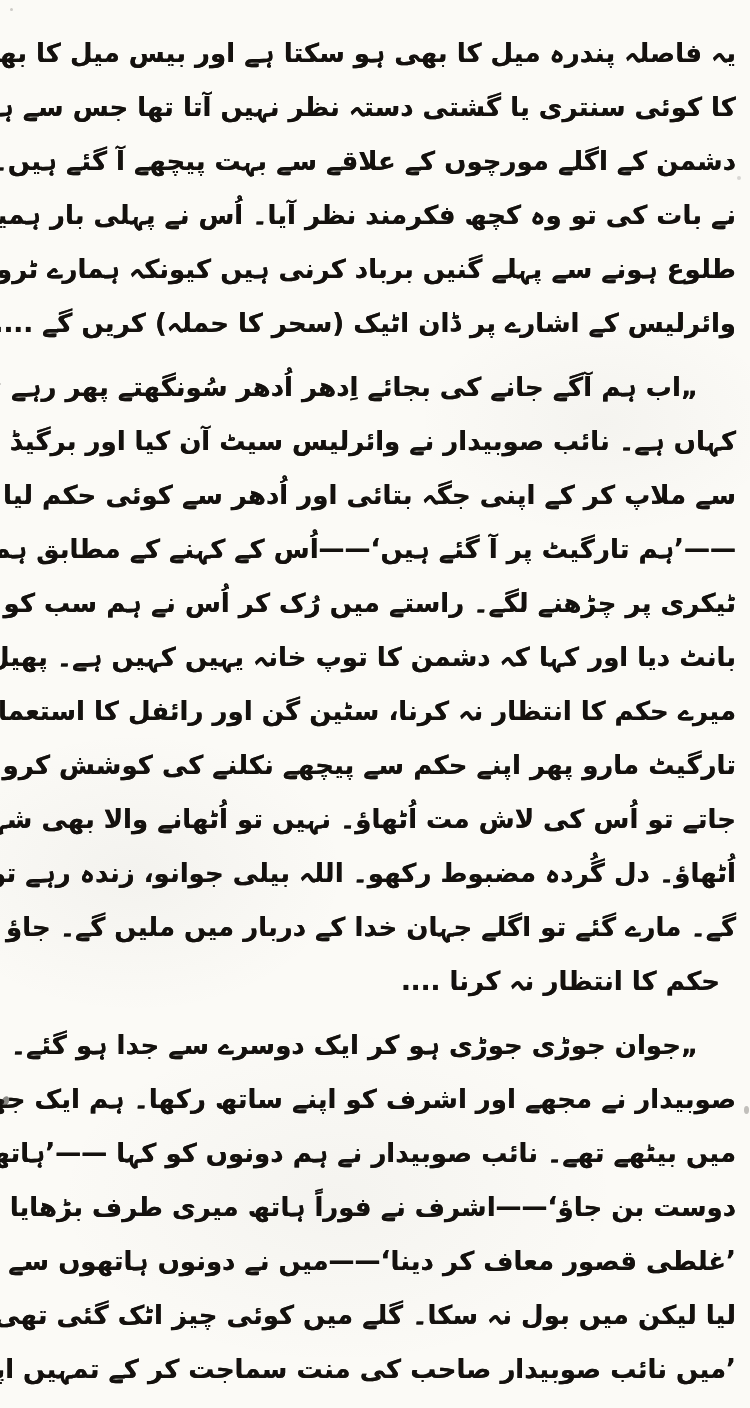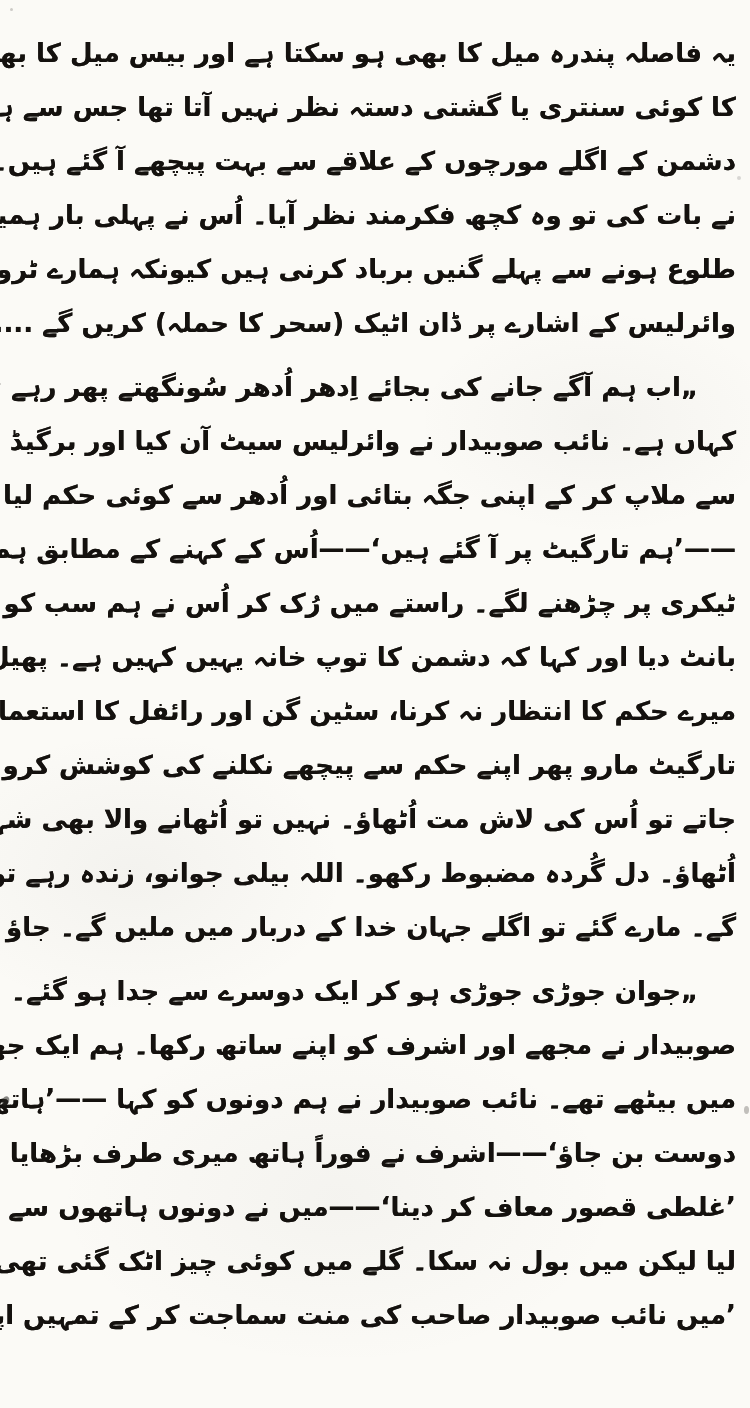--- a/index.html
+++ b/index.html
@@ -87,20 +87,21 @@
       <div class="line">کہاں ہے۔ نائب صوبیدار نے وائرلیس سیٹ آن کیا اور برگیڈ ہیڈ کوارٹر</div>
       <div class="line">سے ملاپ کر کے اپنی جگہ بتائی اور اُدھر سے کوئی حکم لیا۔ وہ خوش ہو کر کہنے لگا</div>
       <div class="line">——’ہم تارگیٹ پر آ گئے ہیں‘——اُس کے کہنے کے مطابق ہم ایک جنگلاتی</div>
       <div class="line">ٹیکری پر چڑھنے لگے۔ راستے میں رُک کر اُس نے ہم سب کو جوڑی جوڑی میں</div>
       <div class="line">بانٹ دیا اور کہا کہ دشمن کا توپ خانہ یہیں کہیں ہے۔ پھیل جاؤ۔ تارگیٹ اپنا اپنا،</div>
       <div class="line">میرے حکم کا انتظار نہ کرنا، سٹین گن اور رائفل کا استعمال کم۔ پہلے گرینیڈ۔</div>
       <div class="line">تارگیٹ مارو پھر اپنے حکم سے پیچھے نکلنے کی کوشش کرو۔ کوئی جوان شہید ہو</div>
       <div class="line">جاتے تو اُس کی لاش مت اُٹھاؤ۔ نہیں تو اُٹھانے والا بھی شہید ہو گا۔ زخمی کو</div>
       <div class="line">اُٹھاؤ۔ دل گُردہ مضبوط رکھو۔ اللہ بیلی جوانو، زندہ رہے تو اس دنیا میں ملیں</div>
       <div class="line">گے۔ مارے گئے تو اگلے جہان خدا کے دربار میں ملیں گے۔ جاؤ اب میرے</div>
+      <div class="line short-right">حکم کا انتظار نہ کرنا ....</div>
     </div>
 
     <div class="para">
       <div class="line indent-sm end-inset-lg">„جوان جوڑی جوڑی ہو کر ایک دوسرے سے جدا ہو گئے۔ نائب</div>
       <div class="line">صوبیدار نے مجھے اور اشرف کو اپنے ساتھ رکھا۔ ہم ایک جھاڑی کی اوٹ</div>
       <div class="line">میں بیٹھے تھے۔ نائب صوبیدار نے ہم دونوں کو کہا ——’ہاتھ ملاؤ اور پکے</div>
       <div class="line">دوست بن جاؤ‘——اشرف نے فوراً ہاتھ میری طرف بڑھایا اور کہا ——</div>
       <div class="line">’غلطی قصور معاف کر دینا‘——میں نے دونوں ہاتھوں سے اس کا ہاتھ پکڑا</div>
       <div class="line">لیا لیکن میں بول نہ سکا۔ گلے میں کوئی چیز اٹک گئی تھی۔ اشرف نے کہا ——</div>
       <div class="line end-inset-md">’میں نائب صوبیدار صاحب کی منت سماجت کر کے تمہیں اپنے ساتھ لایا</div>

